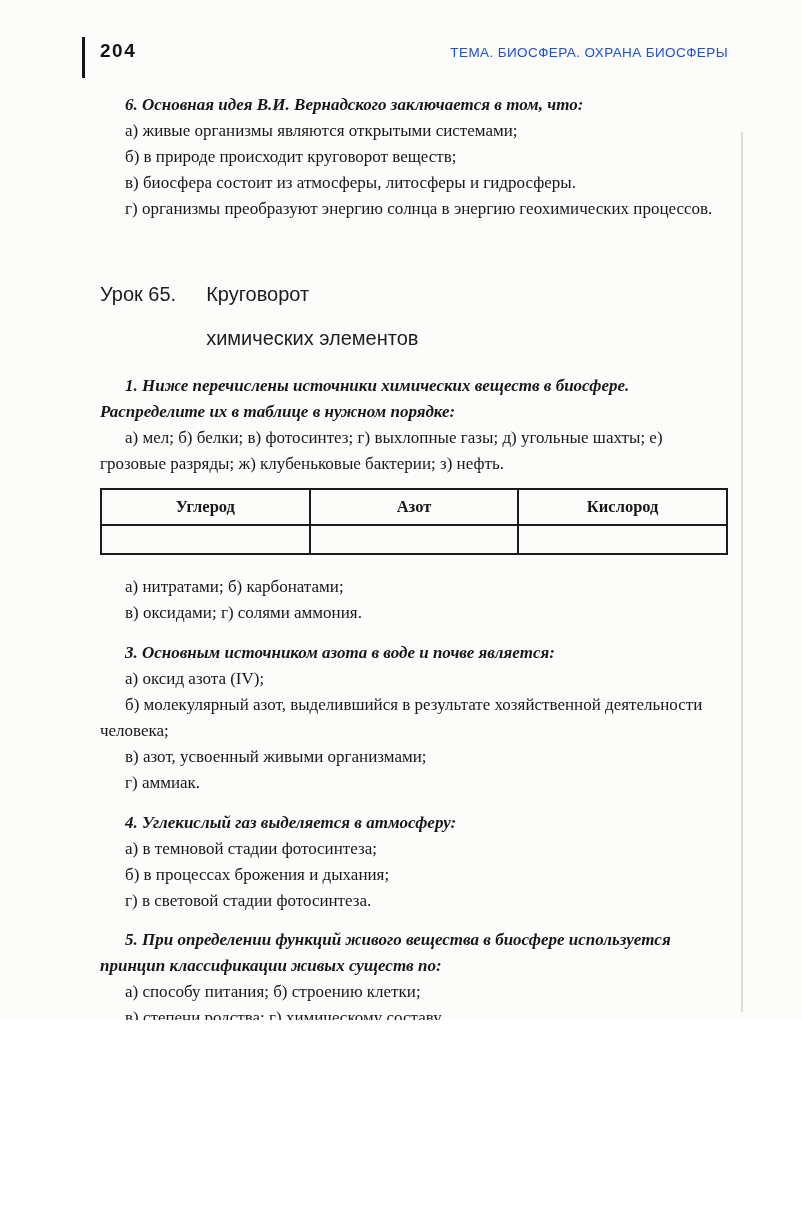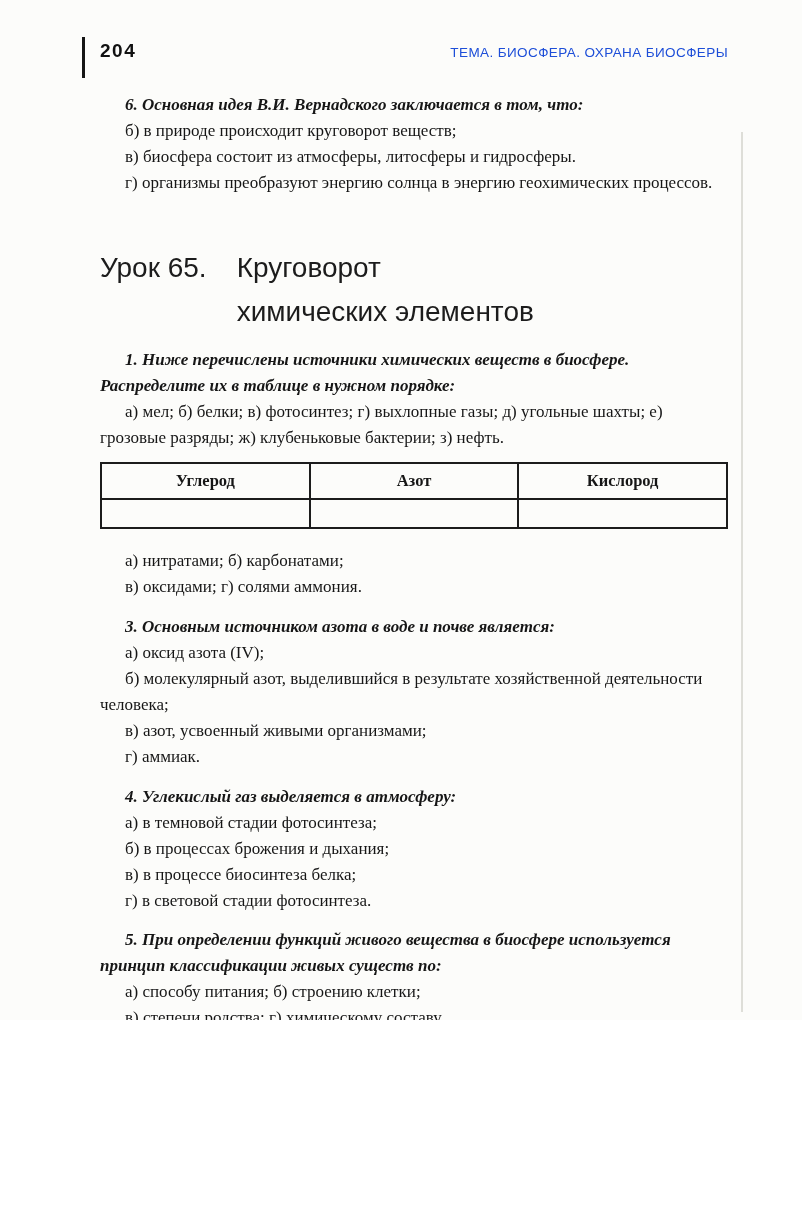--- a/index.html
+++ b/index.html
@@ -86,21 +86,21 @@
   .qblock.q3 { margin-top: 14px; }
   .qblock.q4 { margin-top: 14px; }
   .qblock.q5 { margin-top: 13px; }
 
   
   .lesson {
     margin-top: 50px;
     display: flex;
     column-gap: 30px;
     font-family: "Liberation Sans", sans-serif;
-    font-size: 28px;
+    font-size: 20px;
     line-height: 44px;
     font-weight: 400;
     color: #1c1c1c;
   }
   .lesson-lines { display: flex; flex-direction: column; }
 
   .variant {
     margin: 25px 0 0 0;
     font-family: "Liberation Sans", sans-serif;
     font-size: 20px;
@@ -138,20 +138,21 @@
 
   <div class="content">
 
     <div class="header">
       <span class="page-num">204</span>
       <span class="running-title">ТЕМА. БИОСФЕРА. ОХРАНА БИОСФЕРЫ</span>
     </div>
 
     <div class="qblock first">
       <p class="prompt">6. Основная идея В.И. Вернадского заключается в том, что:</p>
+      <p>а) живые организмы являются открытыми системами;</p>
       <p>б) в природе происходит круговорот веществ;</p>
       <p>в) биосфера состоит из атмосферы, литосферы и гидросферы.</p>
       <p>г) организмы преобразуют энергию солнца в энергию геохимиче­ских процессов.</p>
     </div>
 
     <div class="lesson">
       <span class="lesson-label">Урок 65.</span>
       <span class="lesson-lines">
         <span>Круговорот</span>
         <span>химических элементов</span>
@@ -196,21 +197,20 @@
       <p>а) оксид азота (IV);</p>
       <p>б) молекулярный азот, выделившийся в результате хозяйственной деятельности человека;</p>
       <p>в) азот, усвоенный живыми организмами;</p>
       <p>г) аммиак.</p>
     </div>
 
     <div class="qblock q4">
       <p class="prompt">4. Углекислый газ выделяется в атмосферу:</p>
       <p>а) в темновой стадии фотосинтеза;</p>
       <p>б) в процессах брожения и дыхания;</p>
-      <p>в) в процессе биосинтеза белка;</p>
       <p>г) в световой стадии фотосинтеза.</p>
     </div>
 
     <div class="qblock q5">
       <p class="prompt">5. При определении функций живого вещества в биосфере используется принцип классификации живых существ по:</p>
       <p>а) способу питания; б) строению клетки;</p>
       <p>в) степени родства; г) химическому составу.</p>
     </div>
 
   </div>

